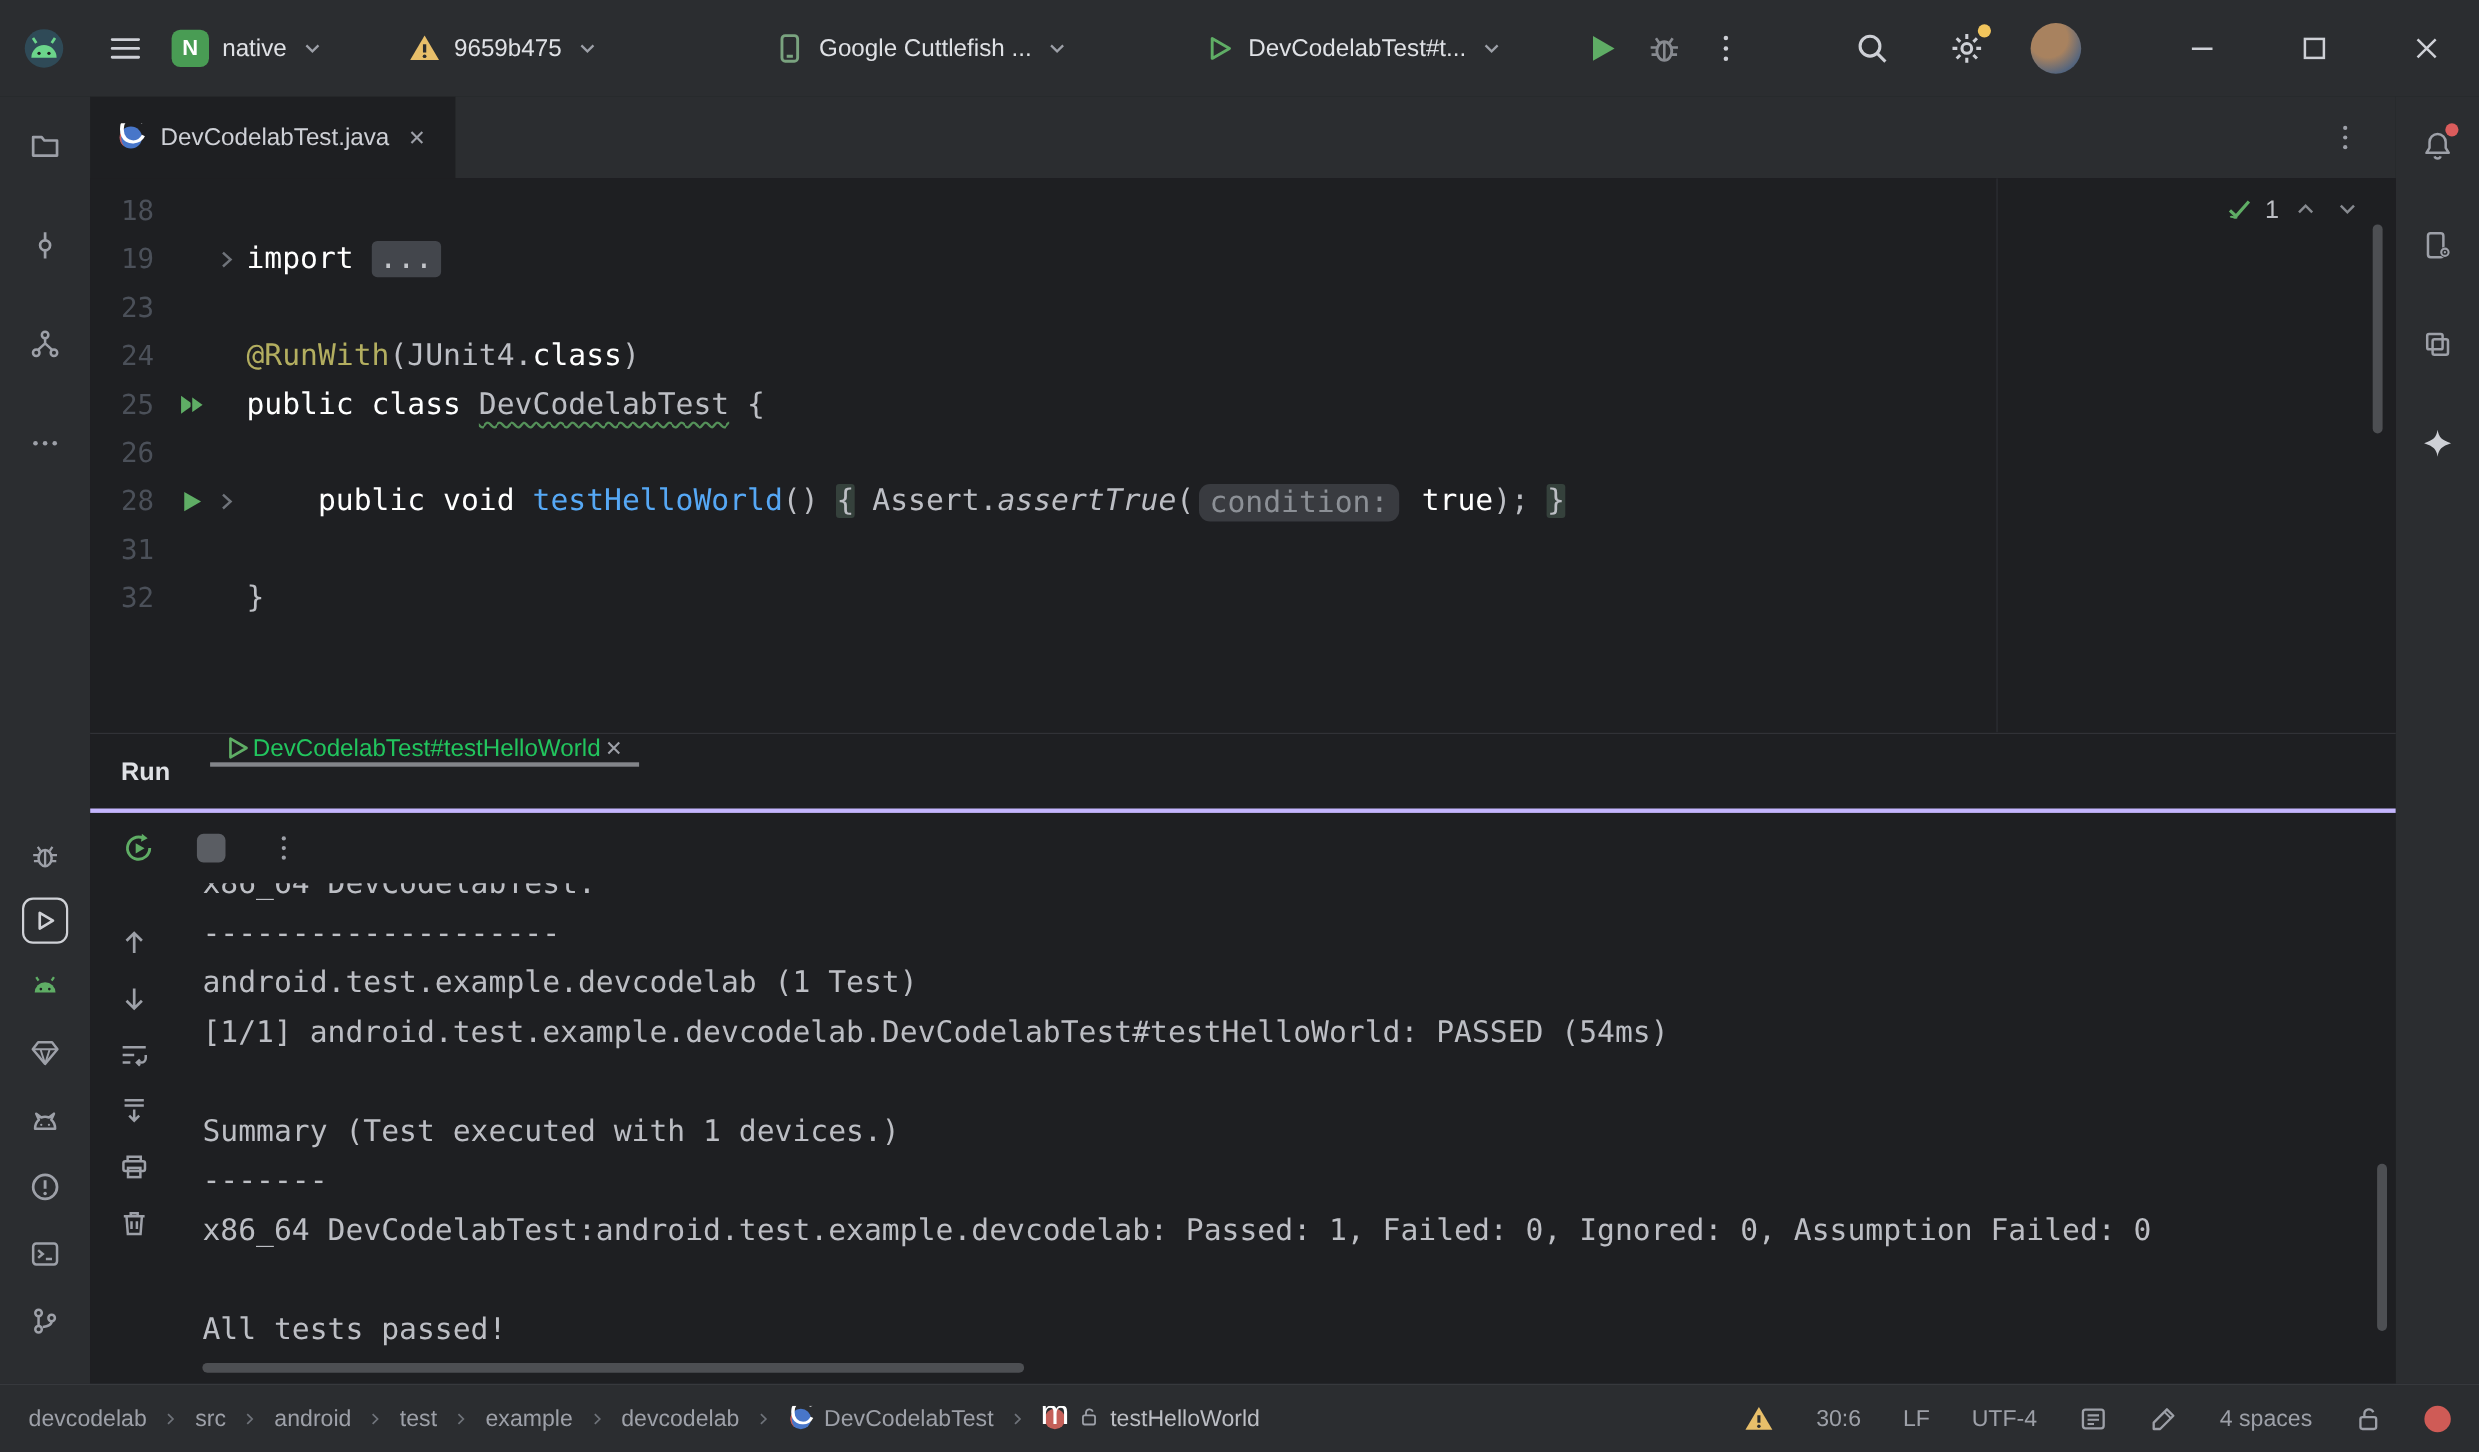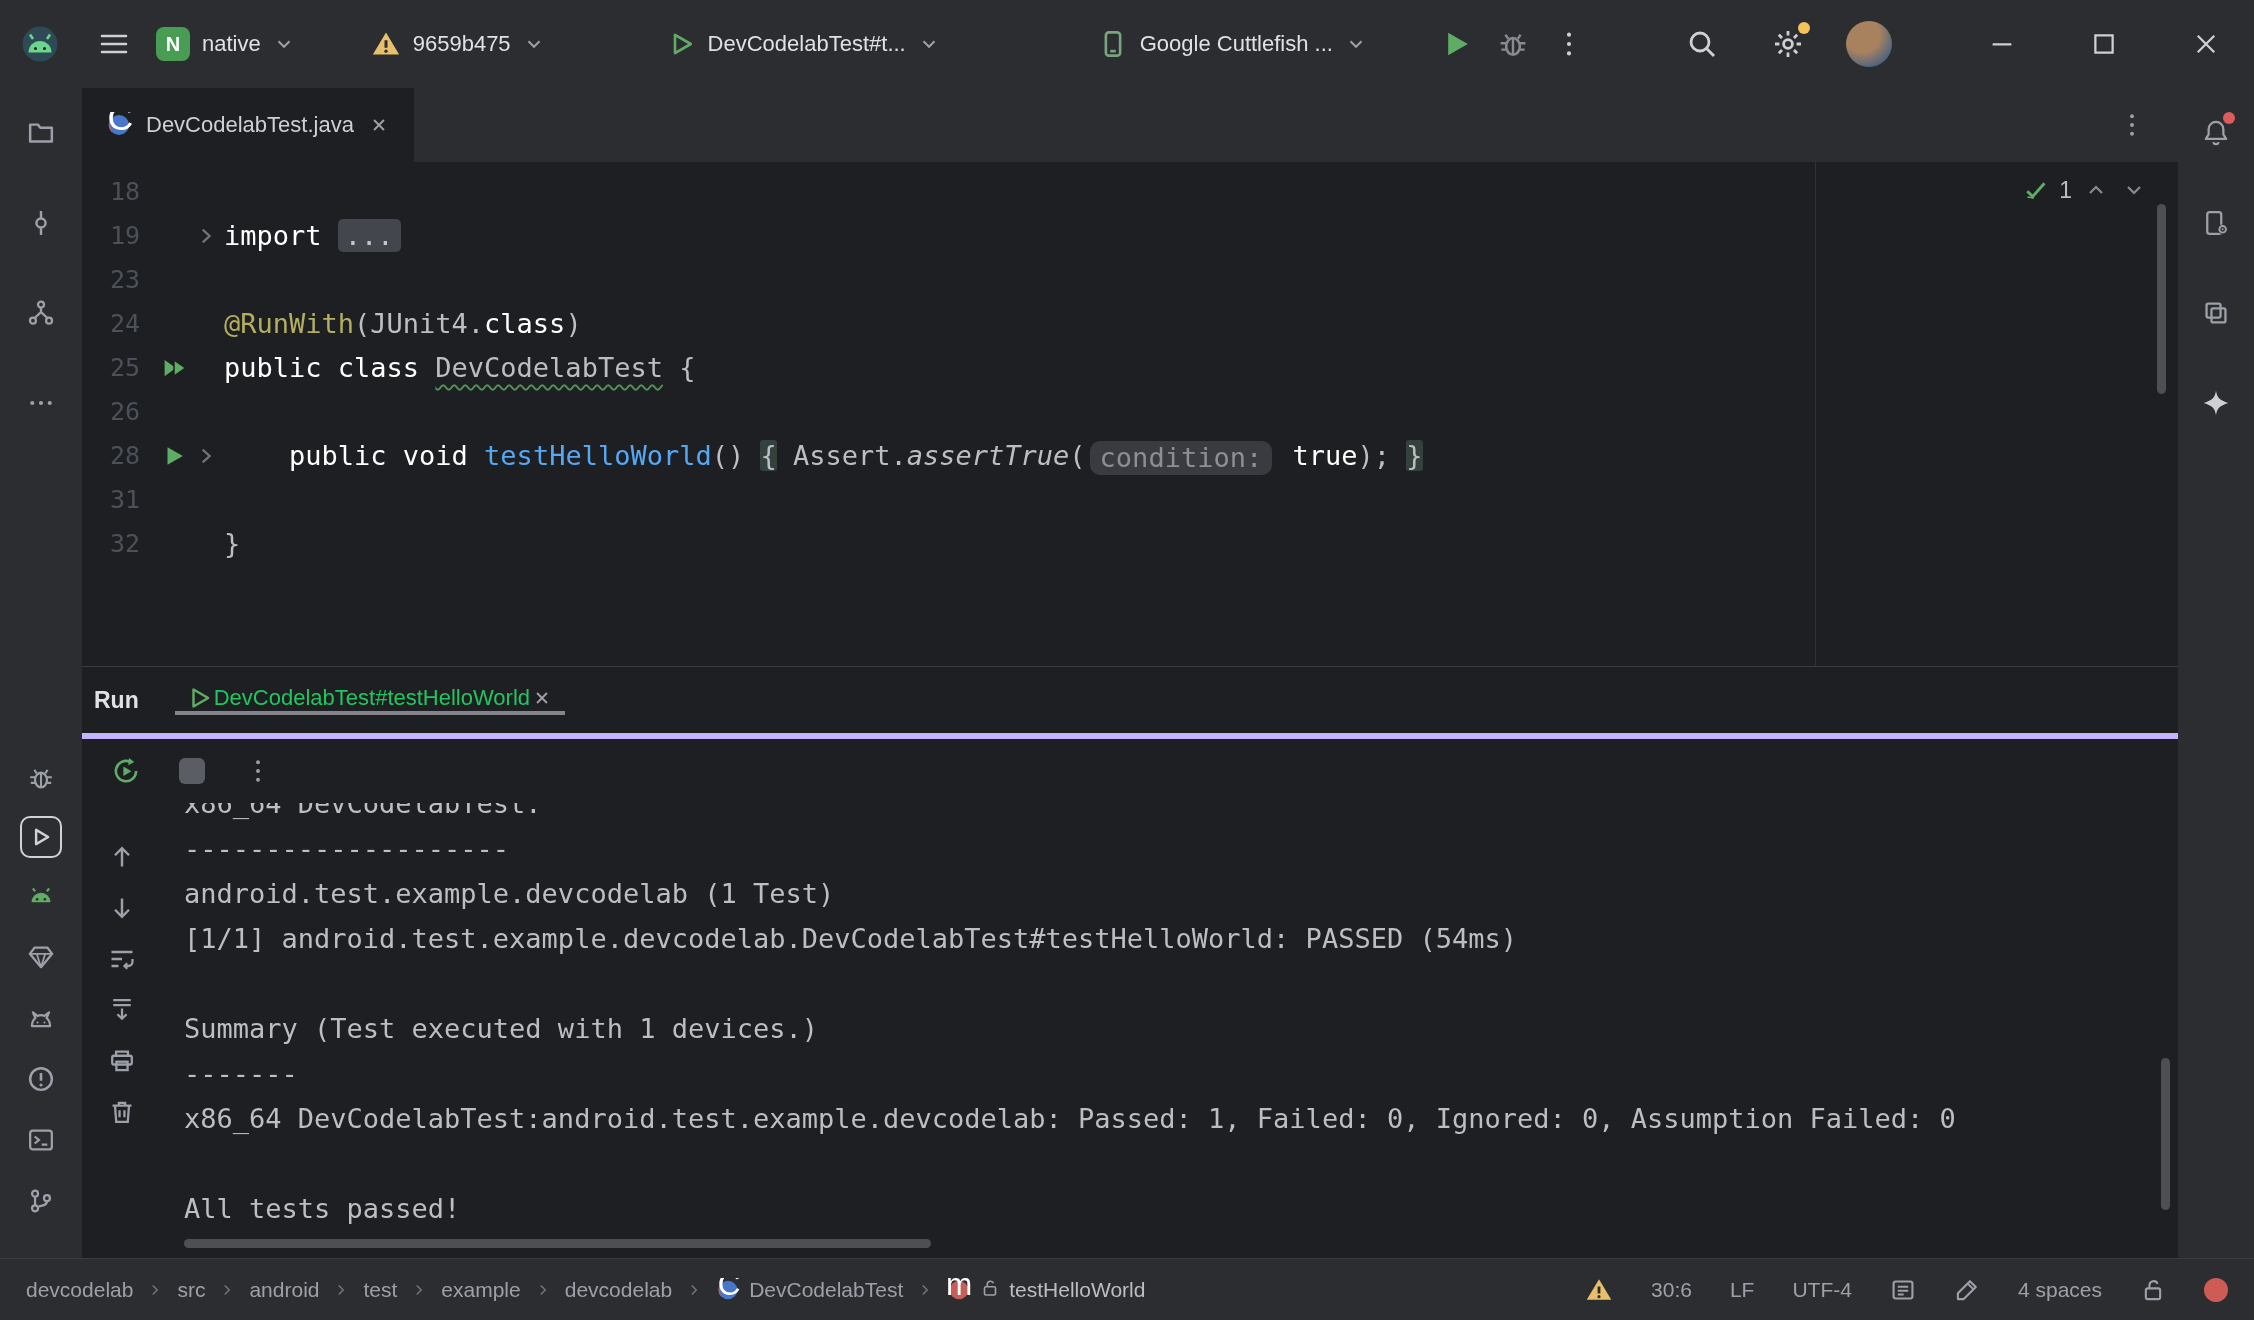--- a/index.html
+++ b/index.html
@@ -65,21 +65,21 @@
   .tok-foldbox{background:#43464c;border-radius:5px;padding:1px 7px;color:#c3c5ca}
   .tok-hint{display:inline-block;background:#393b40;color:#8c9096;border-radius:10px;padding:0 10px;
             font-size:27px;line-height:34px;vertical-align:middle;margin:0 4px;font-family:"DejaVu Sans Mono",monospace}
   .indent-guide{position:absolute;left:1733px;top:0;bottom:0;width:1px;background:#2f3136}
   .inspect-widget{position:absolute;top:14px;right:30px;display:flex;align-items:center;gap:10px;color:#bcbec4;font-size:23px}
   .inspect-widget button{padding:2px}
   .editor-vscroll{position:absolute;right:12px;top:42px;width:9px;height:190px;background:#4d4f53;border-radius:5px;cursor:pointer}
 
   
   .run-panel{flex:0 0 592px;display:flex;flex-direction:column;border-top:1px solid #393b40;background:#1e1f22;min-height:0}
-  .rp-header{flex:0 0 72px;display:flex;align-items:center;padding-left:12px;border-bottom:6px solid #c4b5fd}
+  .rp-header{flex:0 0 72px;display:flex;align-items:flex-start;padding-left:28px;border-bottom:4px solid #c4b5fd}
   .rp-title{align-self:center;font-weight:bold;color:#dfe1e5;font-size:23px;margin-right:36px}
   .rp-tab{display:flex;align-items:center;gap:1px;padding:0 12px;color:#22c55e;border-bottom:4px solid #83858a;cursor:pointer}
   .rp-toolbar{flex:0 0 64px;display:flex;align-items:center;gap:10px;padding-left:16px}
   .stop-sq{width:26px;height:26px;background:#5a5d63;border-radius:6px}
   .rp-body{flex:1;display:flex;min-height:0}
   .console-gutter{flex:0 0 80px;display:flex;flex-direction:column;align-items:center;gap:23px;padding-top:40px}
   .console{flex:1;position:relative;overflow:hidden;font-family:"DejaVu Sans Mono",monospace;font-size:27px;line-height:45px;cursor:text}
   .console-lines{margin-top:-22px;padding-left:22px;white-space:pre}
   .console-line{height:45px}
   .h-scroll{position:absolute;left:22px;bottom:10px;width:747px;height:9px;background:#4d4f53;border-radius:5px;cursor:pointer}
@@ -127,35 +127,35 @@
         <svg width="30" height="30" viewBox="0 0 16 16">
             <path d="M8 1.8 15 13.6H1Z" fill="#e8bf6a"></path>
             <path d="M8 6v4" stroke="#2b2d30" stroke-width="1.6"></path>
             <circle cx="8" cy="11.8" r=".9" fill="#2b2d30"></circle>
           </svg>
         <span>9659b475</span>
         <svg width="22" height="22" viewBox="0 0 16 16">
             <path d="M4 6l4 4 4-4" stroke="#9da0a8" stroke-width="1.5" fill="none"></path>
           </svg>
       </button>
-      <button class="chip ml-l">
-        <svg width="28" height="28" viewBox="0 0 16 16">
-            <path d="M4 2.8v10.4L13 8Z" fill="none" stroke="#5fad65" stroke-width="1.5" stroke-linejoin="round"></path>
-          </svg>
-        <span>DevCodelabTest#t...</span>
-        <svg width="22" height="22" viewBox="0 0 16 16">
-            <path d="M4 6l4 4 4-4" stroke="#9da0a8" stroke-width="1.5" fill="none"></path>
-          </svg>
-      </button>
       <button class="chip ml-xl">
         <svg width="30" height="30" viewBox="0 0 16 16">
             <rect x="4.2" y="1.8" width="7.6" height="12.4" rx="1.6" stroke="#7aa37f" stroke-width="1.4" fill="none"></rect>
             <path d="M6.5 11.8h3" stroke="#7aa37f" stroke-width="1.4"></path>
           </svg>
         <span>Google Cuttlefish ...</span>
+        <svg width="22" height="22" viewBox="0 0 16 16">
+            <path d="M4 6l4 4 4-4" stroke="#9da0a8" stroke-width="1.5" fill="none"></path>
+          </svg>
+      </button>
+      <button class="chip ml-l">
+        <svg width="28" height="28" viewBox="0 0 16 16">
+            <path d="M4 2.8v10.4L13 8Z" fill="none" stroke="#5fad65" stroke-width="1.5" stroke-linejoin="round"></path>
+          </svg>
+        <span>DevCodelabTest#t...</span>
         <svg width="22" height="22" viewBox="0 0 16 16">
             <path d="M4 6l4 4 4-4" stroke="#9da0a8" stroke-width="1.5" fill="none"></path>
           </svg>
       </button>
       <button class="iconbtn ml-m">
         <svg width="32" height="32" viewBox="0 0 16 16">
             <path d="M3.6 2.4v11.2L13.4 8Z" fill="#5fad65"></path>
           </svg>
       </button>
       <button class="iconbtn">

